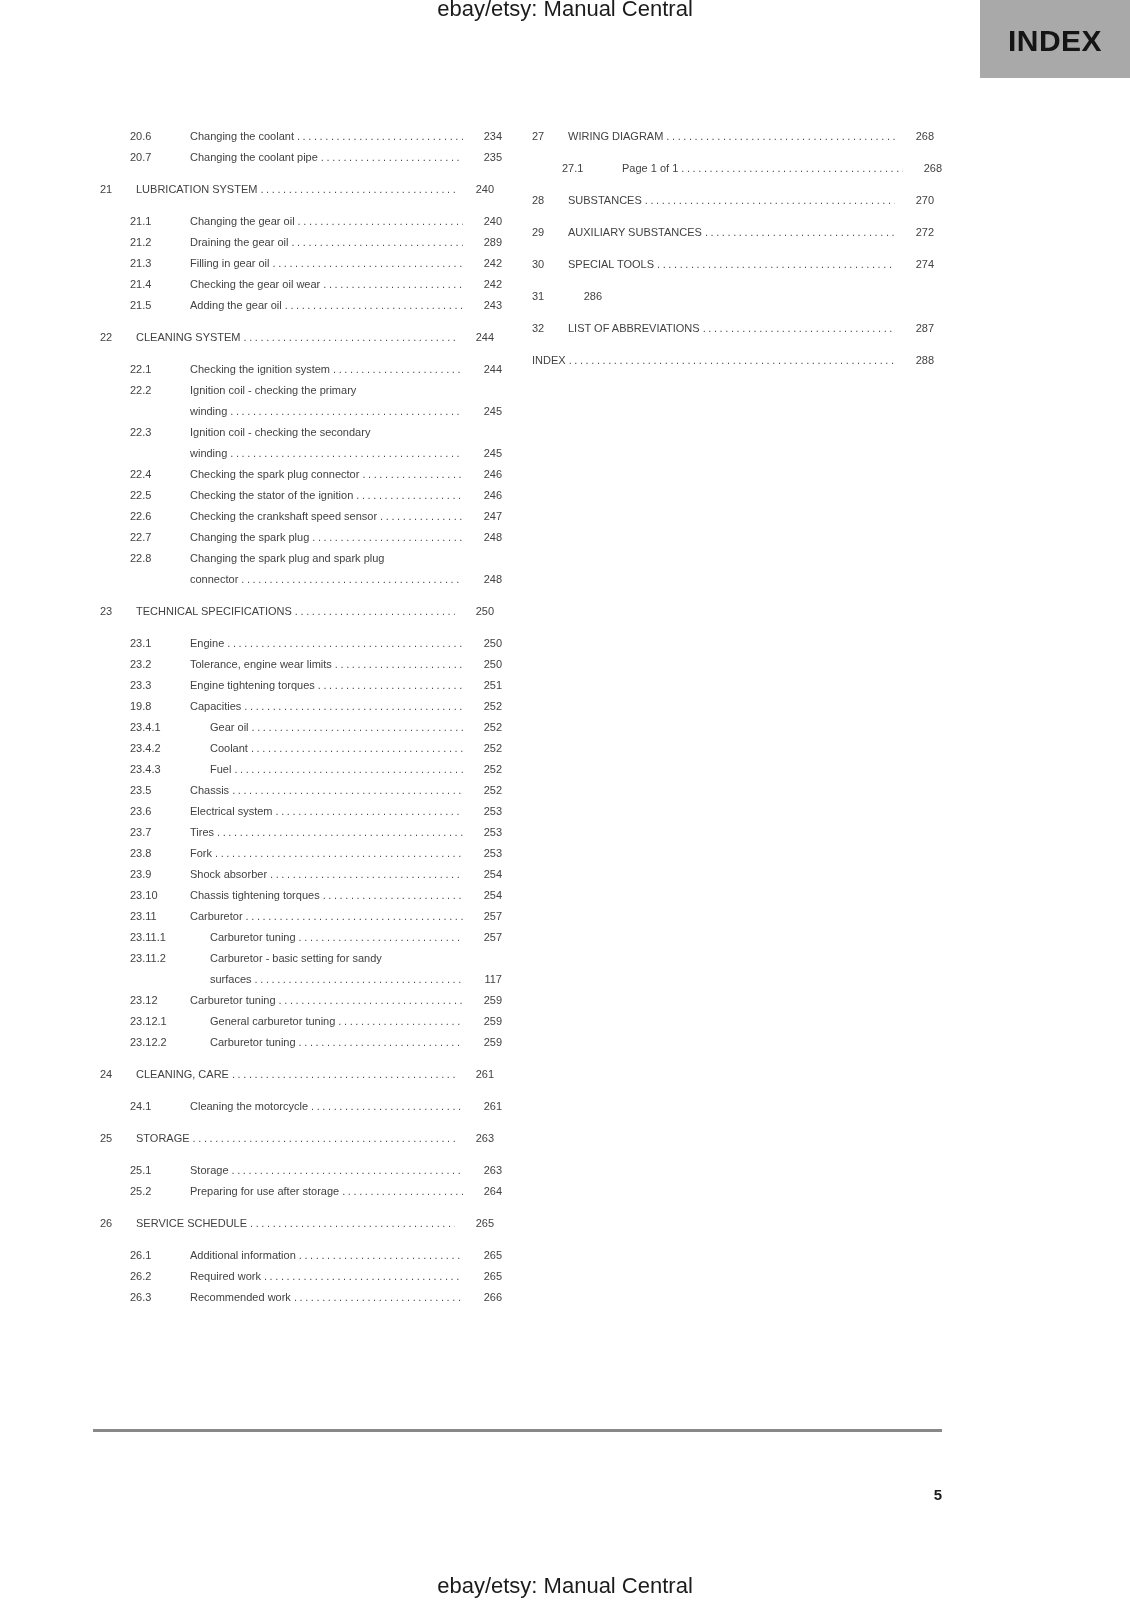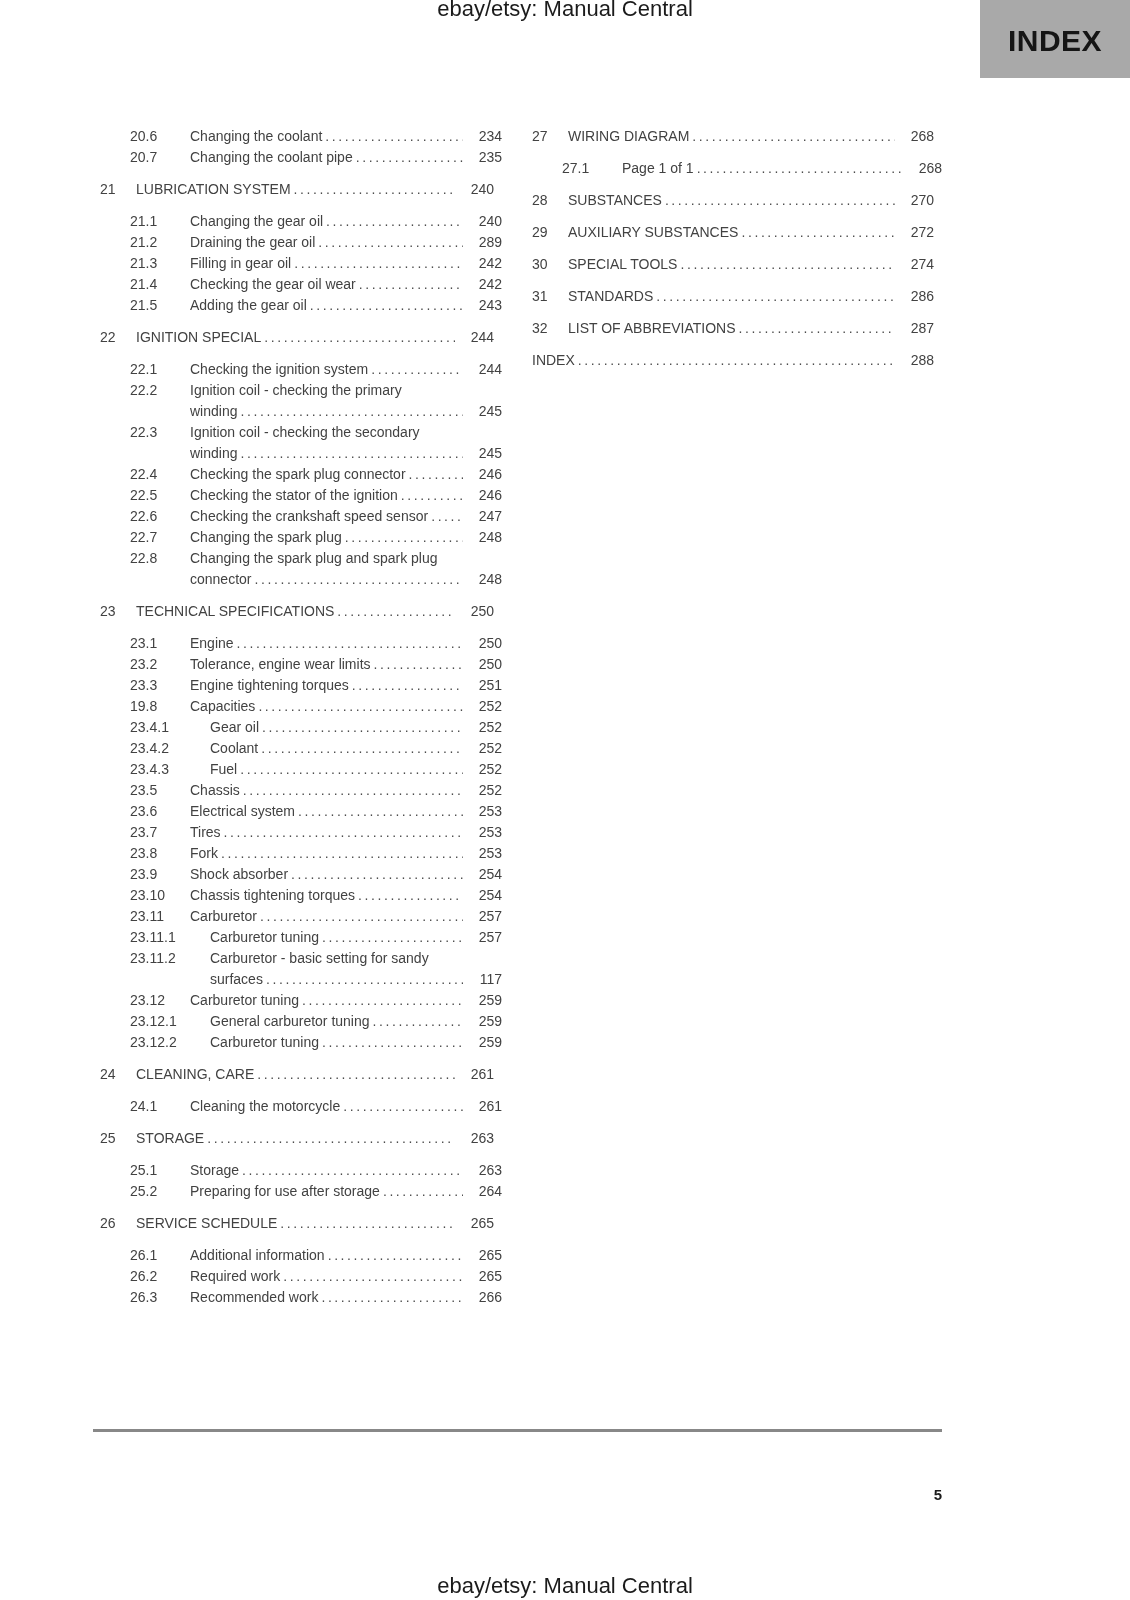--- a/index.html
+++ b/index.html
@@ -26,21 +26,21 @@
   }
   .index-tab .tab-label {
     font-size: 30px; font-weight: bold; color: #151515;
     letter-spacing: 0.5px; padding-top: 4px;
   }
 
   
   .toc {
     position: absolute; top: 126px; left: 92px; width: 850px;
     display: flex;
-    font-size: 14px; line-height: 21px;
+    font-size: 11px; line-height: 21px;
   }
   .toc-col-left  { width: 410px; margin-right: 22px; }
   .toc-col-right { width: 418px; }
 
   .row { display: flex; }
   .row .num  { flex: none; }
   .row .body { flex: 1; min-width: 0; }
   .row .page { flex: none; width: 34px; text-align: right; align-self: flex-end; }
 
   .lvl0 { margin: 11px 8px; }
@@ -170,21 +170,21 @@
             <span class="t">Adding the gear oil</span>
             <span class="dots"></span>
           </div>
         </span>
         <span class="page">243</span>
       </div>
       <div class="row lvl0">
         <span class="num">22</span>
         <span class="body">
           <div class="lastline">
-            <span class="t">IGNITION SPECIAL</span>
+            <span class="t">CLEANING SYSTEM</span>
             <span class="dots"></span>
           </div>
         </span>
         <span class="page">244</span>
       </div>
       <div class="row lvl1">
         <span class="num">22.1</span>
         <span class="body">
           <div class="lastline">
             <span class="t">Checking the ignition system</span>
@@ -604,26 +604,20 @@
         <span class="body">
           <div class="lastline">
             <span class="t">SPECIAL TOOLS</span>
             <span class="dots"></span>
           </div>
         </span>
         <span class="page">274</span>
       </div>
       <div class="row lvl0">
         <span class="num">31</span>
-        <span class="body">
-          <div class="lastline">
-            <span class="t">STANDARDS</span>
-            <span class="dots"></span>
-          </div>
-        </span>
         <span class="page">286</span>
       </div>
       <div class="row lvl0">
         <span class="num">32</span>
         <span class="body">
           <div class="lastline">
             <span class="t">LIST OF ABBREVIATIONS</span>
             <span class="dots"></span>
           </div>
         </span>

